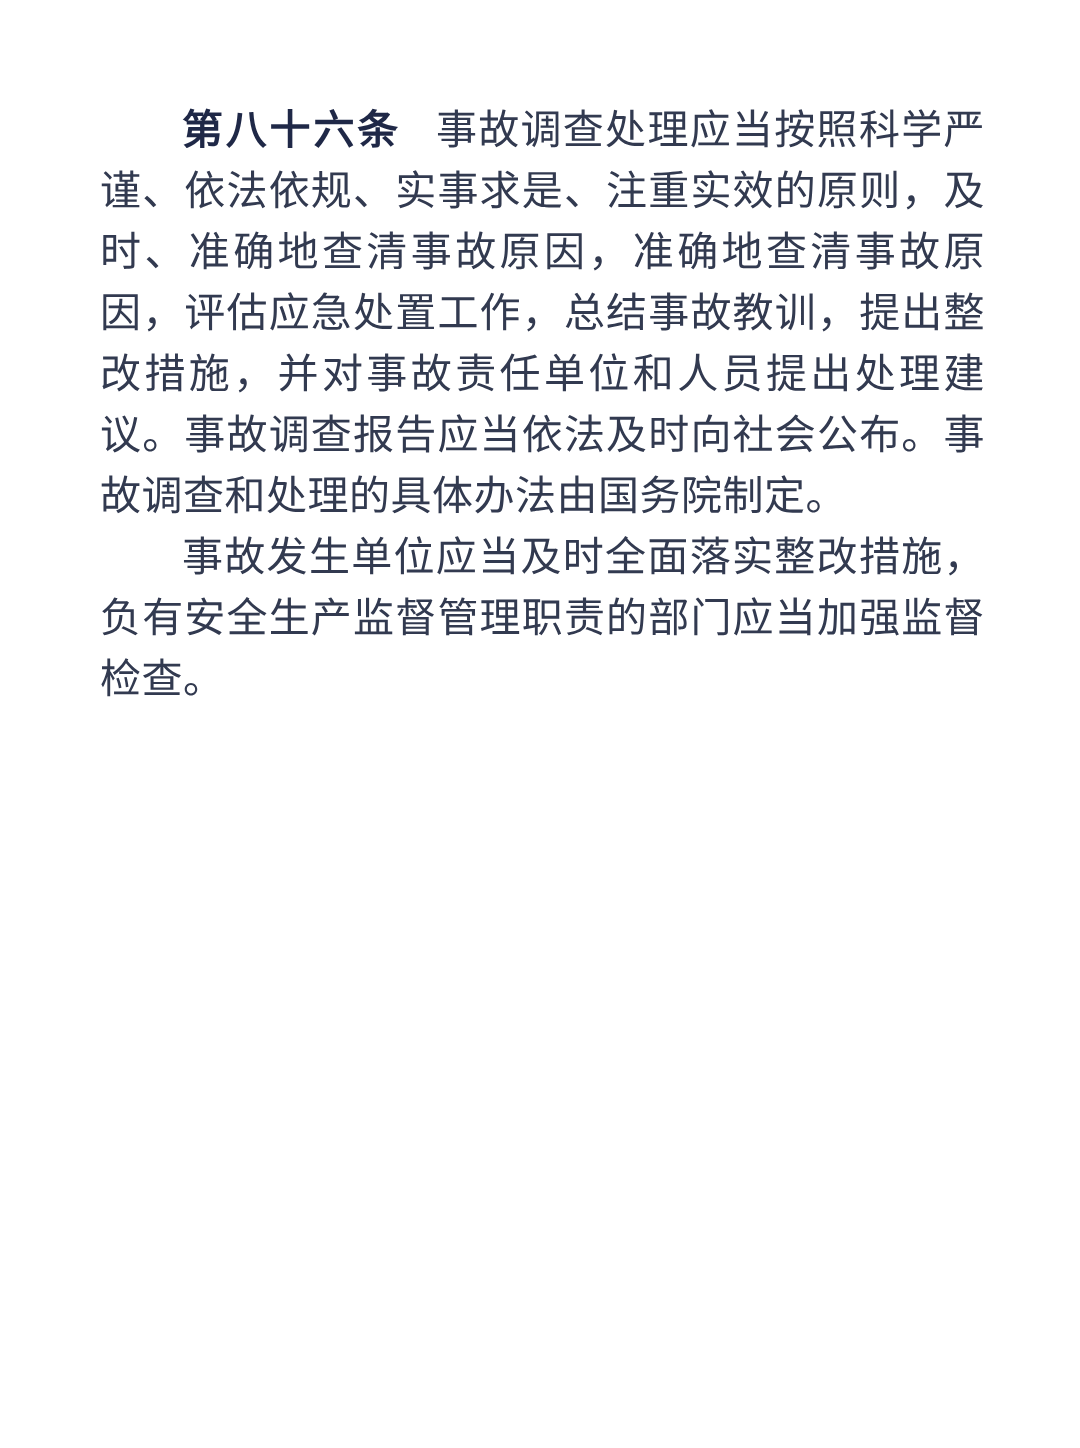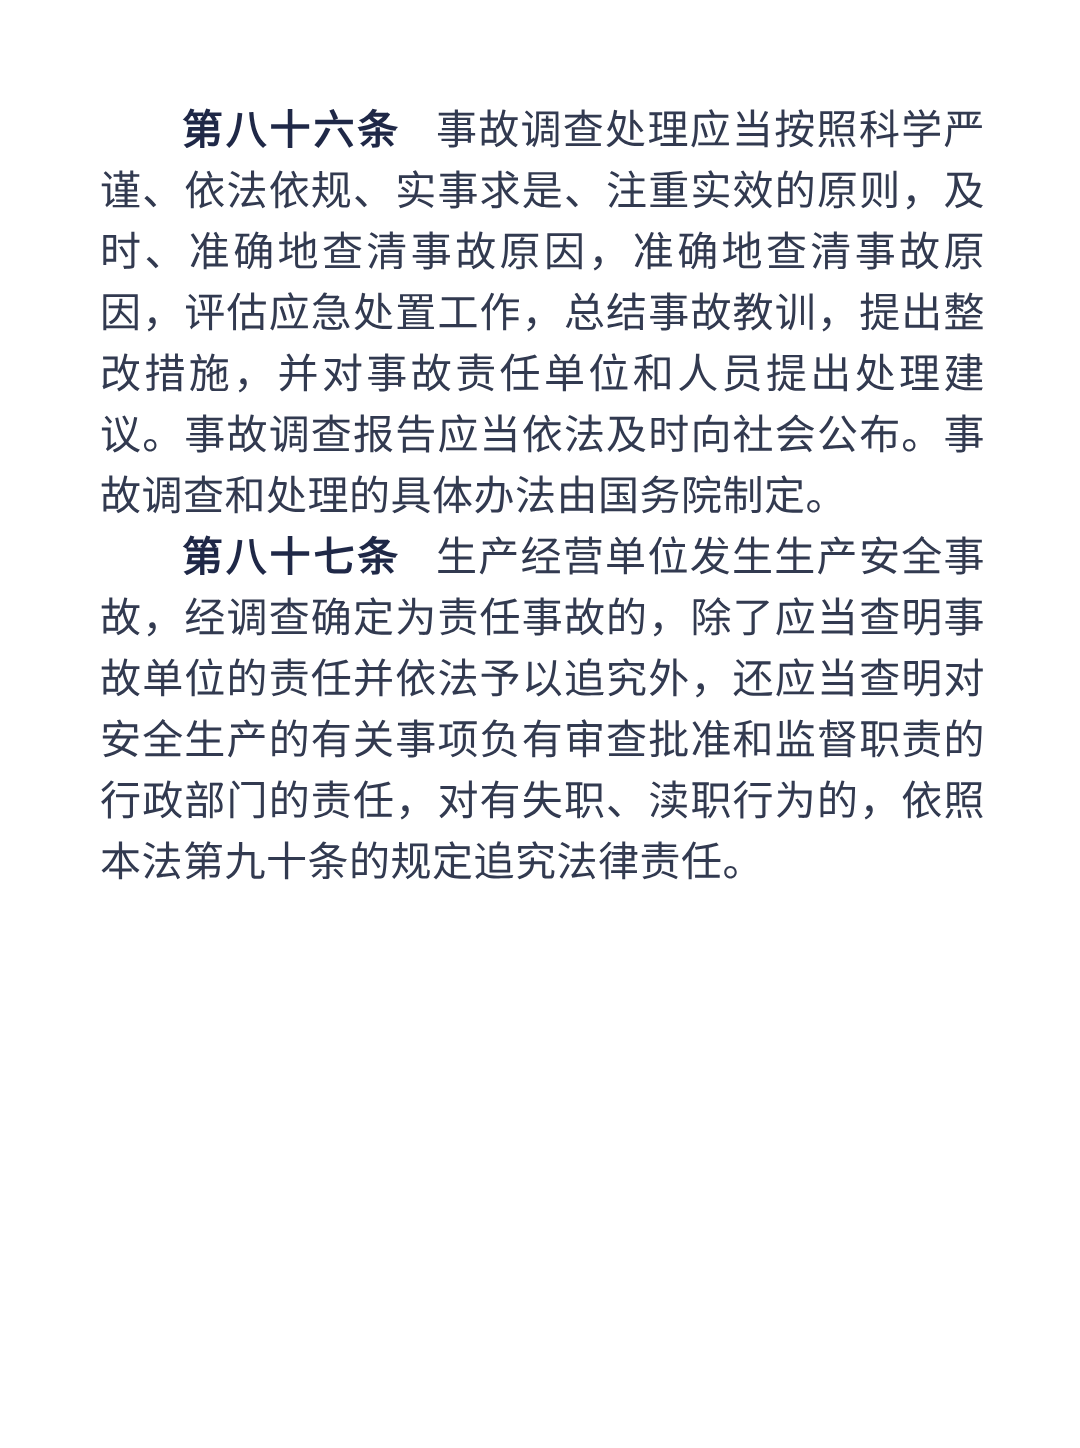--- a/index.html
+++ b/index.html
@@ -45,19 +45,19 @@
   }
 </style>
 </head>
 <body>
 
 <div class="page">
   <p class="law-paragraph">
     <span class="article-number">第八十六条</span><span>事故调查处理应当按照科学严谨、依法依规、实事求是、注重实效的原则，及时、准确地查清事故原因，准确地查清事故原因，评估应急处置工作，总结事故教训，提出整改措施，并对事故责任单位和人员提出处理建议。事故调查报告应当依法及时向社会公布。事故调查和处理的具体办法由国务院制定。</span>
   </p>
   <p class="law-paragraph">
-    <span class="article-number">第八十七条</span><span>生产经营单位发生生产安全事故，经调查确定为责任事故的，除了应当查明事故单位的责任并依法予以追究外，还应当查明对安全生产的有关事项负有审查批准和监督职责的行政部门的责任，对有失职、渎职行为的，依照本法第九十条的规定追究法律责任。</span>
+    <span>事故发生单位应当及时全面落实整改措施，负有安全生产监督管理职责的部门应当加强监督检查。</span>
   </p>
   <p class="law-paragraph">
     
   </p>
 
 </div>
 
 </body></html>

